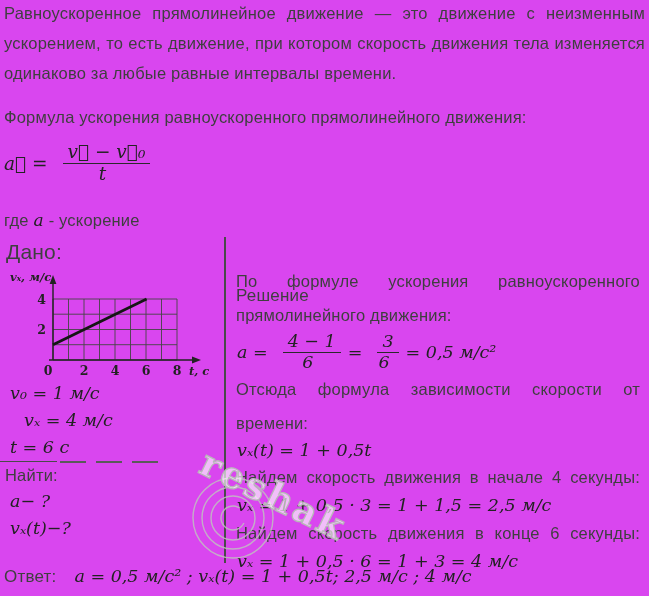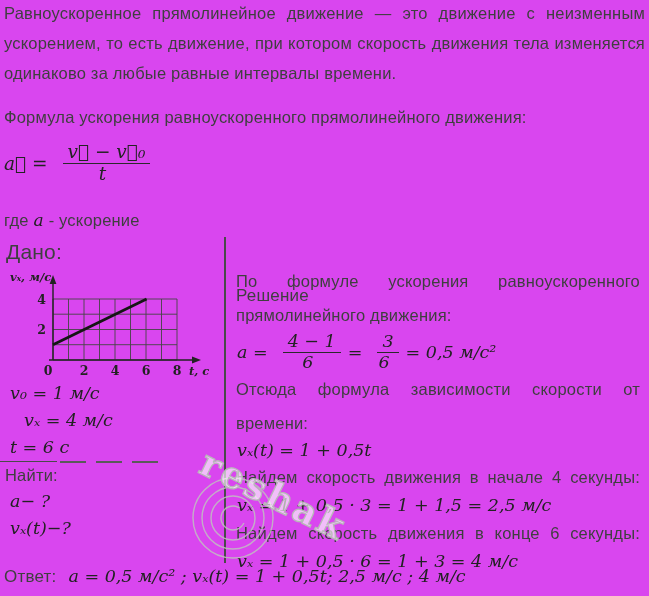--- a/index.html
+++ b/index.html
@@ -105,21 +105,21 @@
   <div class="abs sans" style="left:236px;top:414px;width:404px;">времени:</div>
 
   <div class="abs math" style="left:237px;top:440px;text-align:center;">vₓ(t) = 1 + 0,5t</div>
 
   <div class="abs sans jline" style="left:236px;top:468px;width:404px;">Найдем скорость движения в начале 4 секунды:</div>
   <div class="abs math" style="left:237px;top:495px;">vₓ = 1 + 0,5 · 3 = 1 + 1,5 = 2,5 м/с</div>
 
   <div class="abs sans jline" style="left:236px;top:524px;width:404px;">Найдем скорость движения в конце 6 секунды:</div>
   <div class="abs math" style="left:237px;top:551px;">vₓ = 1 + 0,5 · 6 = 1 + 3 = 4 м/с</div>
 
-  <div class="abs" style="left:4px;top:566px;display:flex;gap:12px;align-items:baseline;">
+  <div class="abs" style="left:4px;top:566px;display:flex;gap:18px;align-items:baseline;">
     <span class="sans" style="font-size:17px;">Ответ:</span>
     <span class="math">a = 0,5 м/с² ;  vₓ(t) = 1 + 0,5t;  2,5 м/с ; 4 м/с</span>
   </div>
 
   <svg class="abs wm" style="left:145px;top:420px;z-index:5;" width="230" height="170" viewBox="0 0 230 170">
     <g stroke="#c0c0c0" fill="none" stroke-width="1.4" opacity="0.85">
       <circle cx="88" cy="98" r="40"></circle>
       <circle cx="88" cy="98" r="31"></circle>
       <circle cx="88" cy="98" r="22"></circle>
       <circle cx="88" cy="98" r="12" stroke-dasharray="58 18" transform="rotate(25 88 98)"></circle>

